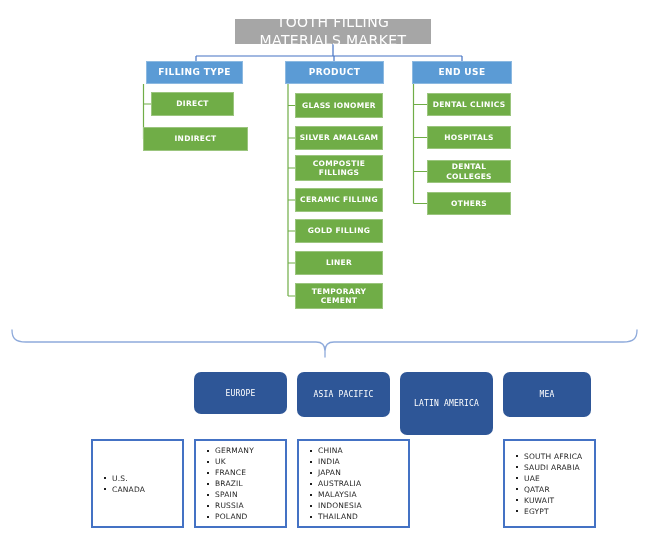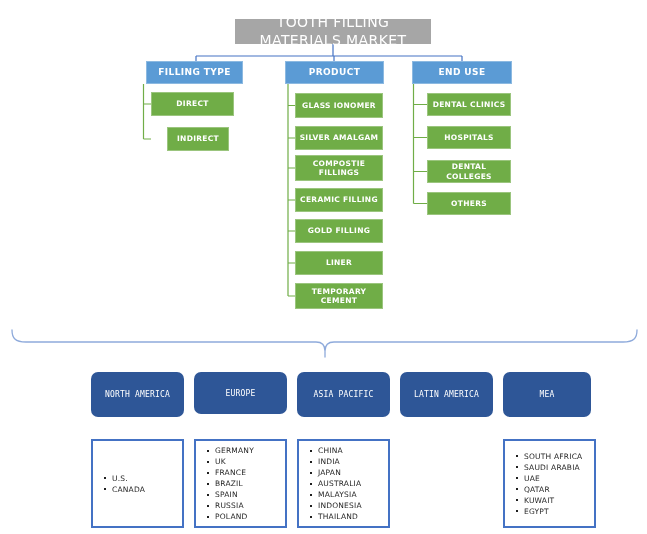--- a/index.html
+++ b/index.html
@@ -69,41 +69,40 @@
     <path class="c-brace" d="M12,330 C12,338 15,342 26,342 H316 C322,342 325,345 325,351 V357 M637,330 C637,338 634,342 623,342 H334 C328,342 325,345 325,351"></path>
   </svg>
 
   <div class="node root" style="left:235px;top:19px;width:196px;height:25px">TOOTH FILLING MATERIALS MARKET</div>
 
   <div class="node branch" style="left:146px;top:61px;width:97px;height:23px">FILLING TYPE</div>
   <div class="node branch" style="left:285px;top:61px;width:99px;height:23px">PRODUCT</div>
   <div class="node branch" style="left:412px;top:61px;width:100px;height:23px">END USE</div>
 
   <div class="node leaf" style="left:151px;top:92px;width:83px;height:24px">DIRECT</div>
-  <div class="node leaf" style="left:167px;top:127px;width:62px;height:24px">INDIRECT</div>
+  <div class="node leaf" style="left:143px;top:127px;width:105px;height:24px">INDIRECT</div>
 
   <div class="node leaf" style="left:295px;top:93px;width:88px;height:25px">GLASS IONOMER</div>
   <div class="node leaf" style="left:295px;top:126px;width:88px;height:24px">SILVER AMALGAM</div>
   <div class="node leaf" style="left:295px;top:155px;width:88px;height:26px">COMPOSTIE
 FILLINGS</div>
   <div class="node leaf" style="left:295px;top:188px;width:88px;height:24px">CERAMIC FILLING</div>
   <div class="node leaf" style="left:295px;top:219px;width:88px;height:24px">GOLD FILLING</div>
   <div class="node leaf" style="left:295px;top:251px;width:88px;height:24px">LINER</div>
   <div class="node leaf" style="left:295px;top:283px;width:88px;height:26px">TEMPORARY
 CEMENT</div>
 
   <div class="node leaf" style="left:427px;top:93px;width:84px;height:23px">DENTAL CLINICS</div>
   <div class="node leaf" style="left:427px;top:126px;width:84px;height:23px">HOSPITALS</div>
   <div class="node leaf" style="left:427px;top:160px;width:84px;height:23px">DENTAL COLLEGES</div>
   <div class="node leaf" style="left:427px;top:192px;width:84px;height:23px">OTHERS</div>
 
-  <div class="region" style="left:91px;top:372px;width:93px;height:45px">NORTH AMERICA</div>
   <div class="region" style="left:194px;top:372px;width:93px;height:42px">EUROPE</div>
   <div class="region" style="left:297px;top:372px;width:93px;height:45px">ASIA PACIFIC</div>
-  <div class="region" style="left:400px;top:372px;width:93px;height:45px">LATIN AMERICA</div>
+  <div class="region" style="left:400px;top:372px;width:93px;height:63px">LATIN AMERICA</div>
   <div class="region" style="left:503px;top:372px;width:88px;height:45px">MEA</div>
 
   <div class="clist" style="left:91px;top:439px;width:93px;height:89px">
     <div class="crow">
         <span class="bullet"></span>
         <span>U.S.</span>
       </div>
     <div class="crow">
         <span class="bullet"></span>
         <span>CANADA</span>
@@ -134,21 +133,21 @@
     <div class="crow">
         <span class="bullet"></span>
         <span>RUSSIA</span>
       </div>
     <div class="crow">
         <span class="bullet"></span>
         <span>POLAND</span>
       </div>
   </div>
 
-  <div class="clist" style="left:297px;top:439px;width:93px;height:89px">
+  <div class="clist" style="left:297px;top:439px;width:113px;height:89px">
     <div class="crow">
         <span class="bullet"></span>
         <span>CHINA</span>
       </div>
     <div class="crow">
         <span class="bullet"></span>
         <span>INDIA</span>
       </div>
     <div class="crow">
         <span class="bullet"></span>

